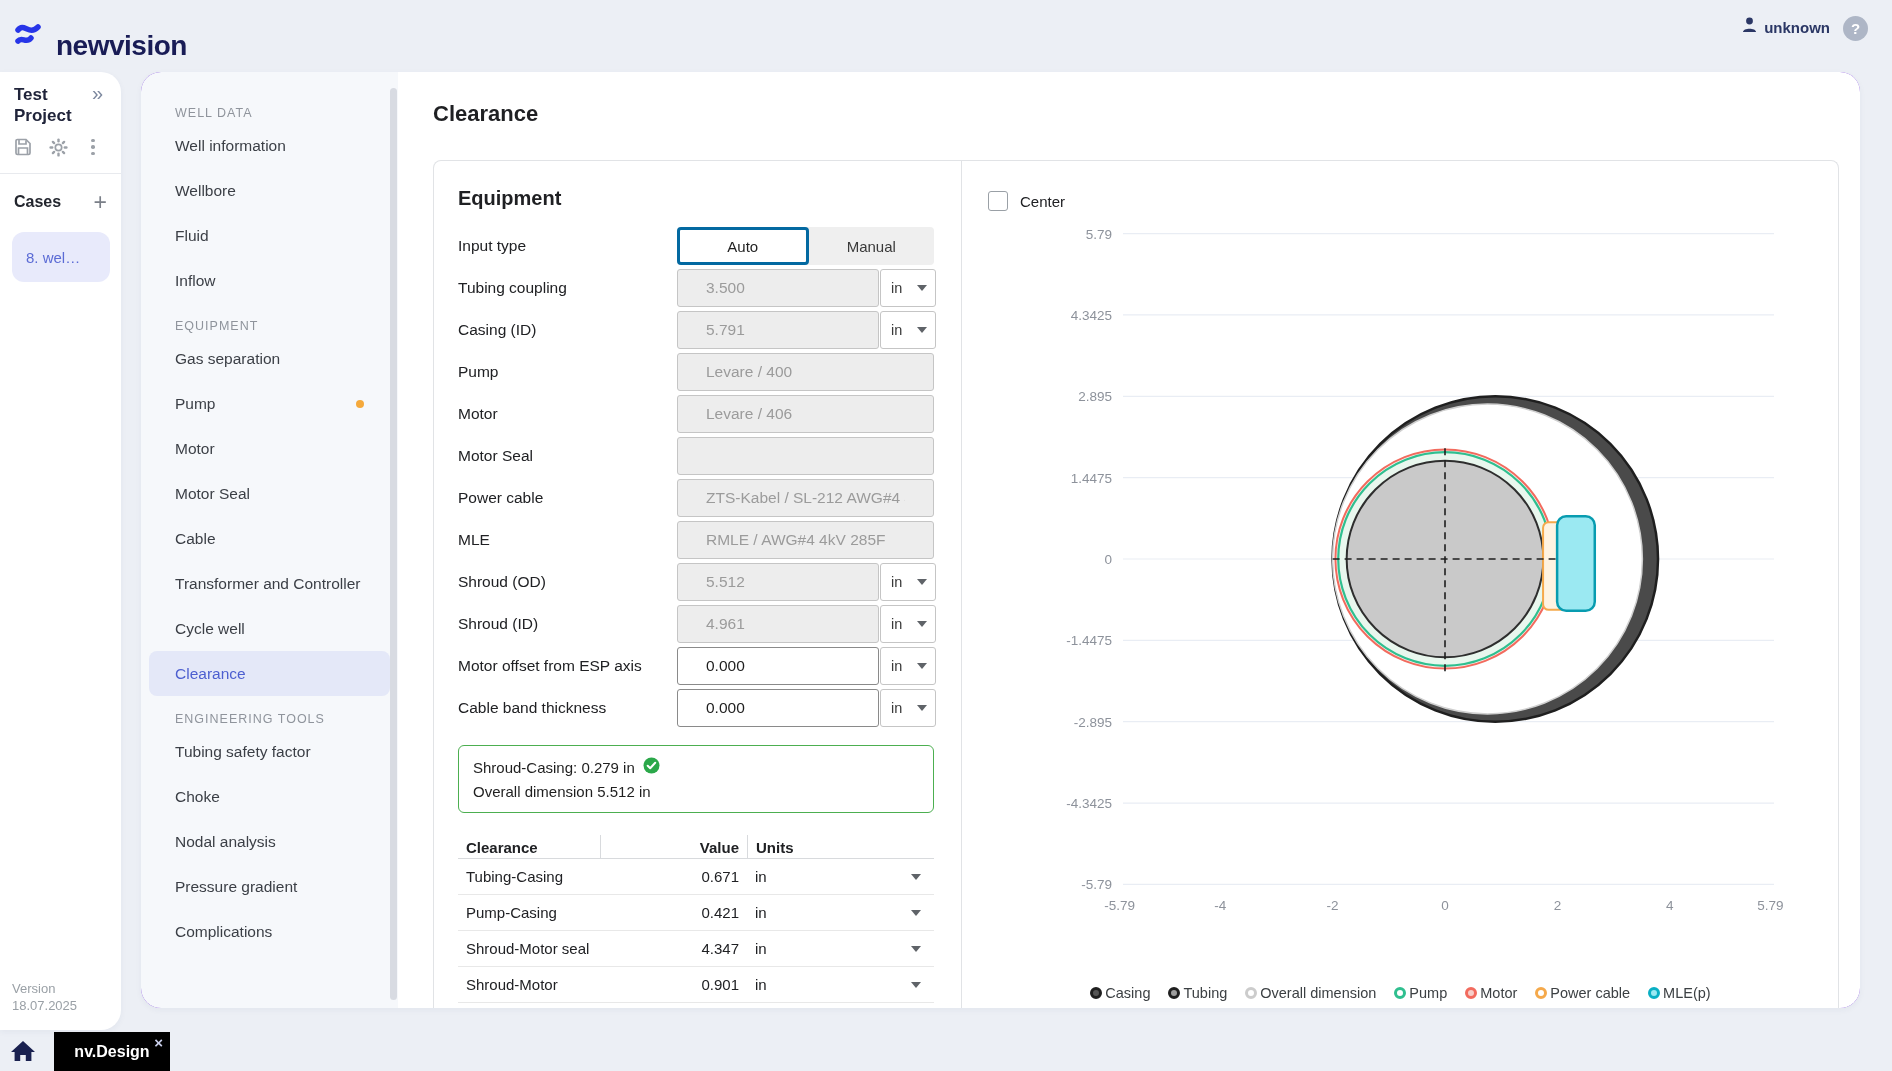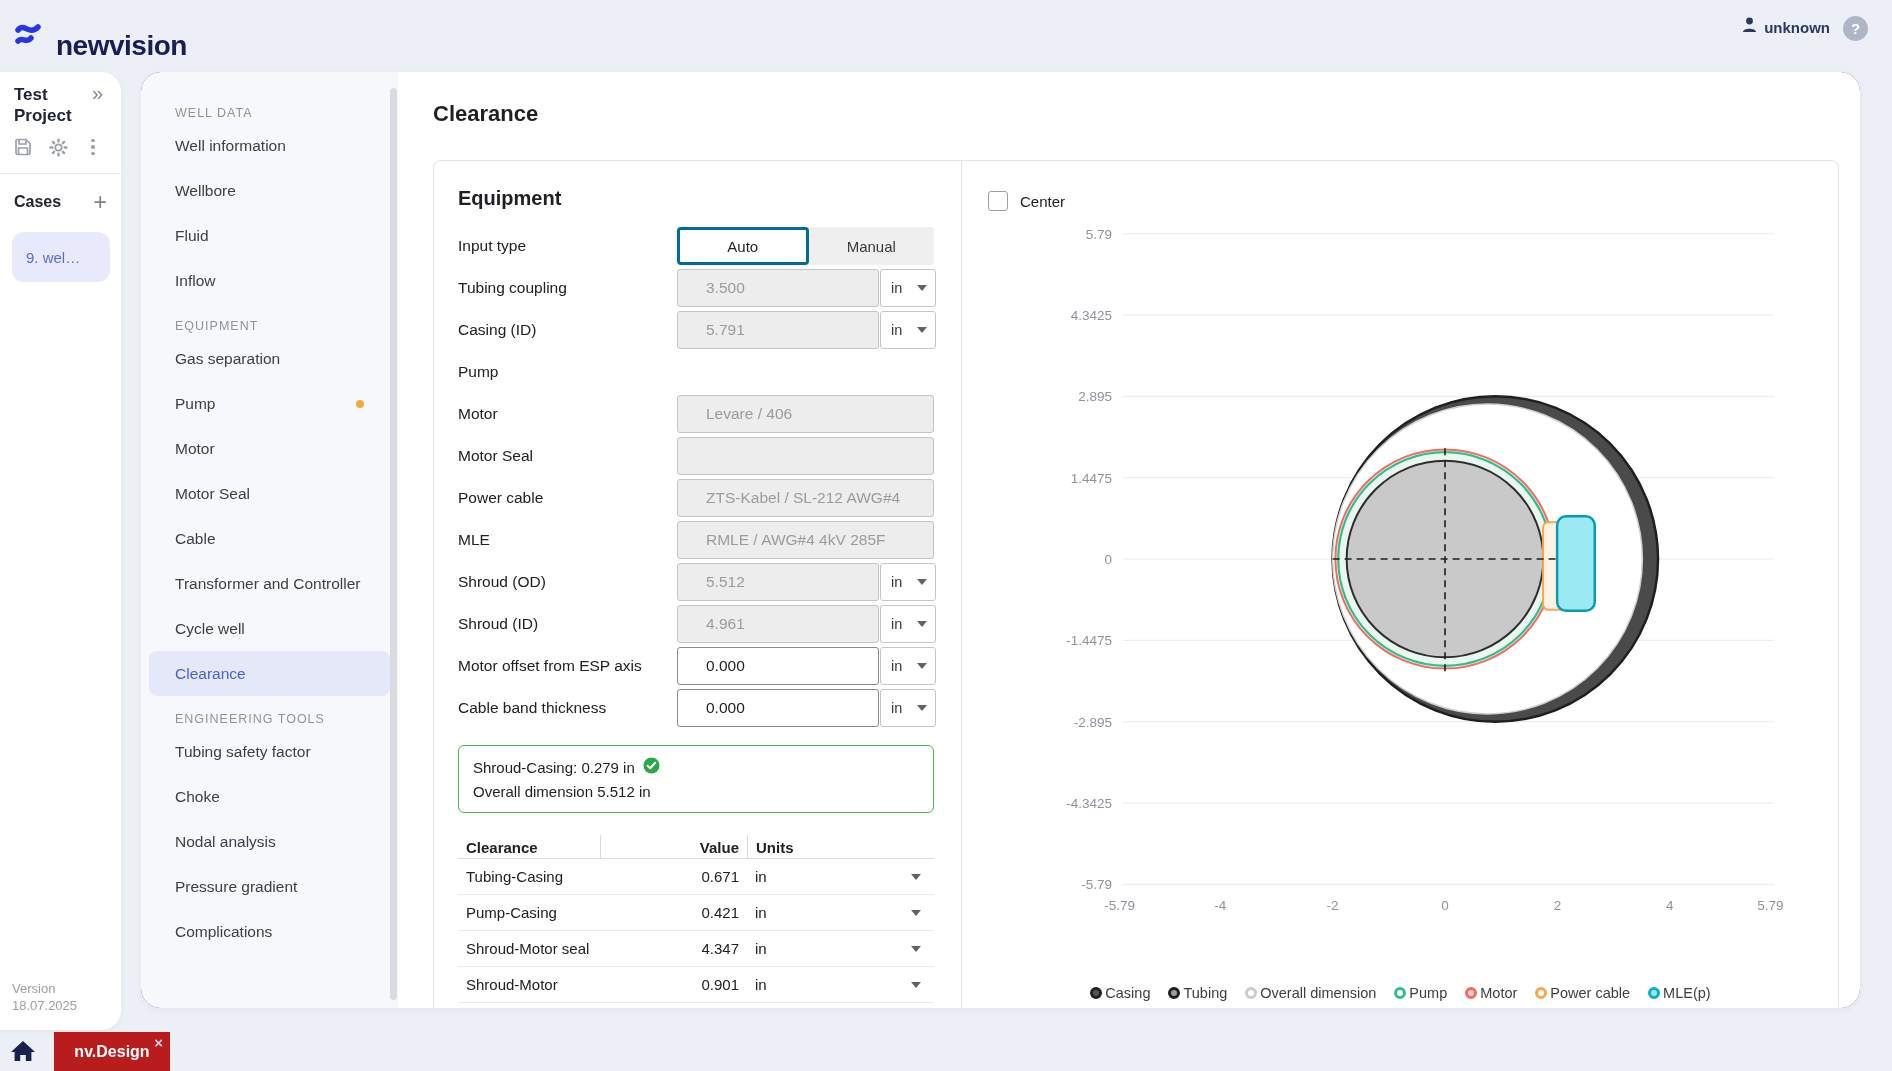--- a/index.html
+++ b/index.html
@@ -92,21 +92,21 @@
   .checkbox { width:20px; height:20px; border:1.5px solid #9AA0A6; border-radius:3px; background:#fff; }
   .center-label { font-size:15px; color:#202124; }
   .chart-svg { position:absolute; left:0; top:0; }
   .legend { position:absolute; left:0; bottom:8px; width:100%; display:flex; justify-content:center; gap:18px; }
   .legend-item { display:flex; align-items:center; gap:3px; cursor:pointer; }
   .legend-dot { width:12px; height:12px; border-radius:50%; flex:none; }
   .legend-label { font-size:14.5px; color:#3C4043; }
   
   .taskbar { position:absolute; left:0; bottom:0; width:1892px; height:39px; }
   .home-btn { position:absolute; left:10px; top:7px; cursor:pointer; }
-  .task-tab { position:absolute; left:54px; top:0; width:116px; height:39px; background:#b91c1c; color:#fff;
+  .task-tab { position:absolute; left:54px; top:0; width:116px; height:39px; background:#000000; color:#fff;
     display:flex; align-items:center; justify-content:center; font-weight:bold; font-size:16px; cursor:pointer; }
   .tab-close { position:absolute; right:7px; top:2px; font-size:15px; color:#C9CEEA; font-weight:bold; cursor:pointer; }
 </style>
 </head>
 <body>
 
 <div class="header">
   <div class="logo">
     <span>
       <svg width="34" height="34" viewBox="0 0 34 34">
@@ -158,21 +158,21 @@
         <i></i>
         <i></i>
         <i></i>
       </span>
   </div>
   <div class="left-div"></div>
   <div class="cases-row">
     <span class="cases-label">Cases</span>
     <span class="add-case">+</span>
   </div>
-  <div class="case-chip">9. wel…</div>
+  <div class="case-chip">8. wel…</div>
   <div class="version">
     <div>Version</div>
     <div>18.07.2025</div>
   </div>
 </div>
 
 <div class="main-card">
 
   <div class="nav">
     <div class="nav-section-title">WELL DATA</div>
@@ -240,20 +240,23 @@
               <input class="tinput val" readonly="" value="5.791" style="">
               <div class="unit-box">
                   <span>in</span>
                   <span class="caret"></span>
                 </div>
             </div>
           </div>
 
           <div class="frow">
             <div class="flabel">Pump</div>
+            <div class="fctrl">
+                <input class="tinput wide" readonly="" value="Levare / 400" style="">
+              </div>
           </div>
 
           <div class="frow">
             <div class="flabel">Motor</div>
             <div class="fctrl">
                 <input class="tinput wide" readonly="" value="Levare / 406" style="">
               </div>
           </div>
 
           <div class="frow">

